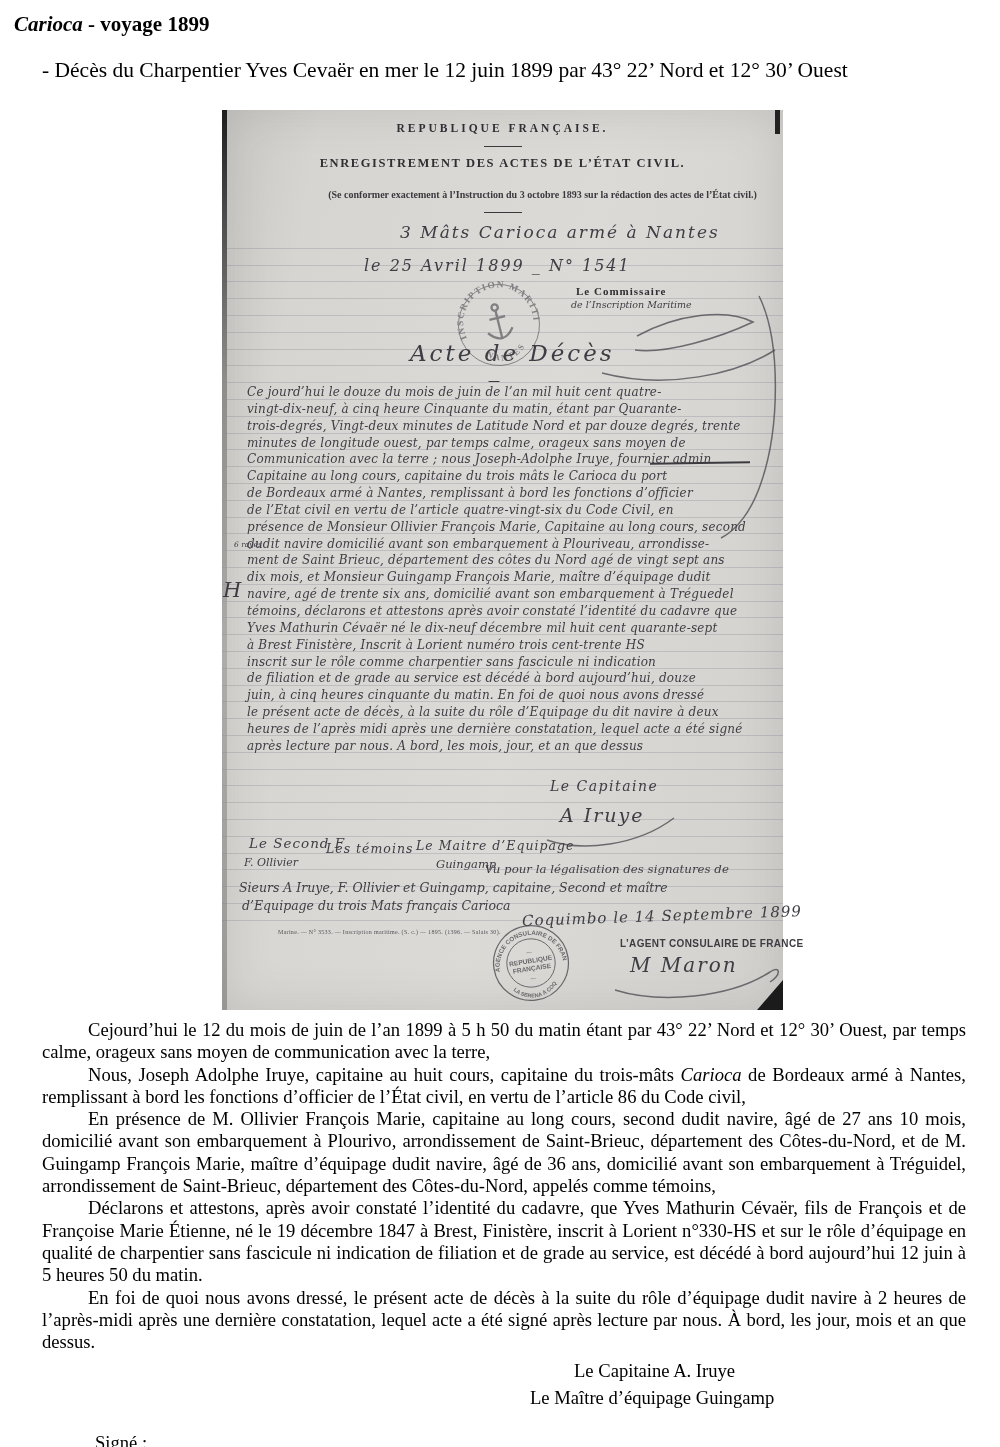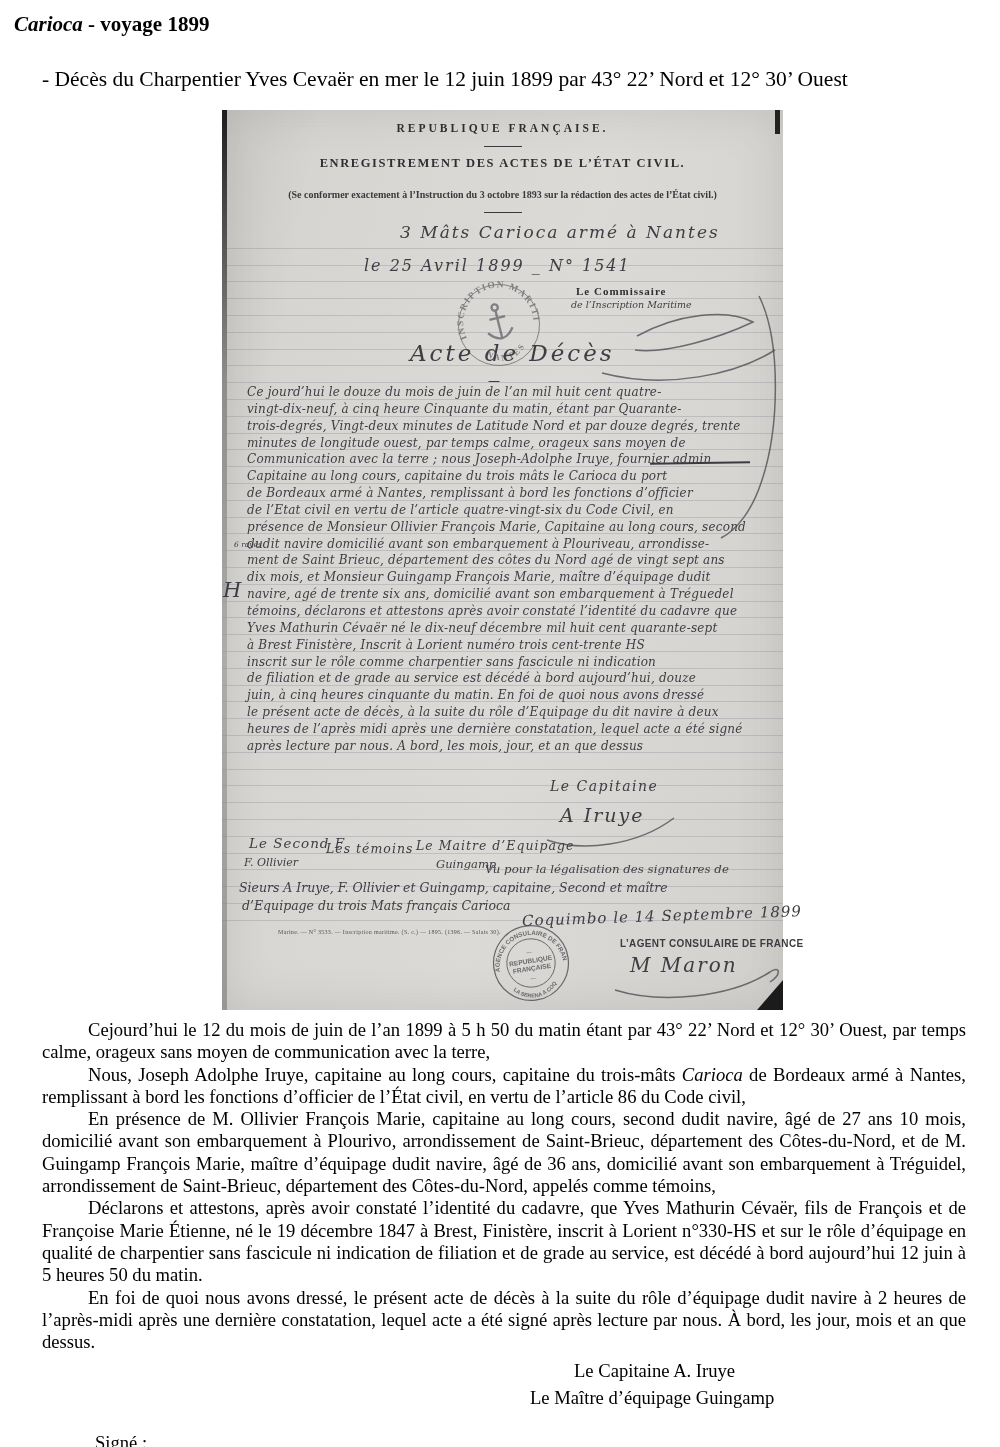--- a/index.html
+++ b/index.html
@@ -3,21 +3,21 @@
 <meta charset="utf-8">
 <style>
   html,body{margin:0;padding:0;}
   body{
     width:1000px;height:1447px;position:relative;background:#ffffff;
     font-family:"Liberation Serif",serif;color:#000;overflow:hidden;
   }
   
   .page-title{position:absolute;left:14px;top:12px;font-size:21px;font-weight:bold;}
   .page-title .it{font-style:italic;}
-  .page-subtitle{position:absolute;left:42px;top:58px;font-size:21.5px;margin-top:9px;}
+  .page-subtitle{position:absolute;left:42px;top:58px;font-size:21.5px;}
   
   .scan{
     position:absolute;left:222px;top:110px;width:561px;height:900px;
     background:linear-gradient(100deg,#c9c7c3,#d7d5d1 14%,#dcdad6 55%,#d3d1cd 100%);
     box-shadow:inset 0 0 45px rgba(90,90,95,.18);
     font-family:"Liberation Serif",serif;color:#2f2f33;
   }
   .scan .rules{
     position:absolute;left:0;top:122px;width:100%;height:692px;
     background:repeating-linear-gradient(to bottom,transparent 0px,transparent 15.8px,rgba(110,115,135,.26) 15.8px,rgba(110,115,135,.26) 16.8px);
@@ -64,21 +64,21 @@
 
 <div class="scan">
   <div class="rules"></div>
   <div class="left-edge"></div>
   <div class="tr-tick"></div>
   <div class="corner"></div>
 
   <div class="c print-caps" style="top:12px;font-size:11.5px;">REPUBLIQUE FRANÇAISE.</div>
   <div class="rule-sm" style="top:36px;"></div>
   <div class="c print-caps" style="top:46px;font-size:12.5px;letter-spacing:1.6px;">ENREGISTREMENT DES ACTES DE L’ÉTAT CIVIL.</div>
-  <div class="c" style="top:79px;font-size:10px;font-weight:bold;color:#3a3a3e;">(Se conformer exactement à l’Instruction du 3 octobre 1893 sur la rédaction des actes de l’État civil.)</div>
+  <div class="c" style="top:79px;font-size:10px;font-weight:bold;color:#3a3a3e;padding-left:40px;">(Se conformer exactement à l’Instruction du 3 octobre 1893 sur la rédaction des actes de l’État civil.)</div>
   <div class="rule-sm" style="top:102px;"></div>
 
   <div class="hand" style="position:absolute;left:178px;top:112px;font-size:17px;letter-spacing:2px;white-space:nowrap;">3 Mâts Carioca armé à Nantes</div>
   <div class="hand" style="position:absolute;left:142px;top:146px;font-size:16px;letter-spacing:2px;white-space:nowrap;">le 25 Avril 1899 _ N° 1541</div>
   <div style="position:absolute;left:354px;top:175px;font-size:11px;font-weight:bold;letter-spacing:1px;">Le Commissaire</div>
   <div class="hand" style="position:absolute;left:349px;top:189px;font-size:9.5px;">de l’Inscription Maritime</div>
 
   <svg class="sig-svg" style="left:325px;top:168px;" width="235" height="265" viewBox="0 0 235 265">
     <path d="M 90,58 C 130,36 180,30 206,44 C 172,60 120,76 88,72"></path>
     <path d="M 55,95 C 120,112 190,96 228,72"></path>
@@ -170,21 +170,21 @@
 
   <div class="agent-stamp" style="left:398px;top:827px;">L’AGENT CONSULAIRE DE FRANCE</div>
   <div class="hand" style="position:absolute;left:408px;top:843px;font-size:20px;letter-spacing:2px;">M Maron</div>
   <svg class="sig-svg" style="left:388px;top:852px;" width="175" height="45" viewBox="0 0 175 45">
     <path d="M 5,28 C 50,42 120,36 160,10 C 170,3 172,12 160,20"></path>
   </svg>
 </div>
 
 <div class="transcription">
   <p>Cejourd’hui le 12 du mois de juin de l’an 1899 à 5 h 50 du matin étant par 43° 22’ Nord et 12° 30’ Ouest, par temps calme, orageux sans moyen de communication avec la terre,</p>
-  <p><span>Nous, Joseph Adolphe Iruye, capitaine au long cours, capitaine du trois-mâts </span><span class="it">Carioca</span><span> de Bordeaux armé à Nantes, remplissant à bord les fonctions d’officier de l’État civil, en vertu de l’article 86 du Code civil,</span></p>
+  <p><span>Nous, Joseph Adolphe Iruye, capitaine au huit cours, capitaine du trois-mâts </span><span class="it">Carioca</span><span> de Bordeaux armé à Nantes, remplissant à bord les fonctions d’officier de l’État civil, en vertu de l’article 86 du Code civil,</span></p>
   <p>En présence de M. Ollivier François Marie, capitaine au long cours, second dudit navire, âgé de 27 ans 10 mois, domicilié avant son embarquement à Plourivo, arrondissement de Saint-Brieuc, département des Côtes-du-Nord, et de M. Guingamp François Marie, maître d’équipage dudit navire, âgé de 36 ans, domicilié avant son embarquement à Tréguidel, arrondissement de Saint-Brieuc, département des Côtes-du-Nord, appelés comme témoins,</p>
   <p>Déclarons et attestons, après avoir constaté l’identité du cadavre, que Yves Mathurin Cévaër, fils de François et de Françoise Marie Étienne, né le 19 décembre 1847 à Brest, Finistère, inscrit à Lorient n°330-HS et sur le rôle d’équipage en qualité de charpentier sans fascicule ni indication de filiation et de grade au service, est décédé à bord aujourd’hui 12 juin à 5 heures 50 du matin.</p>
   <p>En foi de quoi nous avons dressé, le présent acte de décès à la suite du rôle d’équipage dudit navire à 2 heures de l’après-midi après une dernière constatation, lequel acte a été signé après lecture par nous. À bord, les jour, mois et an que dessus.</p>
 </div>
 
 <div class="signed-row">
   <span style="left:95px;top:1432px;">Signé :</span>
   <span style="left:574px;top:1360px;">Le Capitaine A. Iruye</span>
   <span style="left:155px;top:1461px;margin-left:23px;">Les témoins : Le Second F. Ollivier</span>
   <span style="left:530px;top:1387px;">Le Maître d’équipage Guingamp</span>

